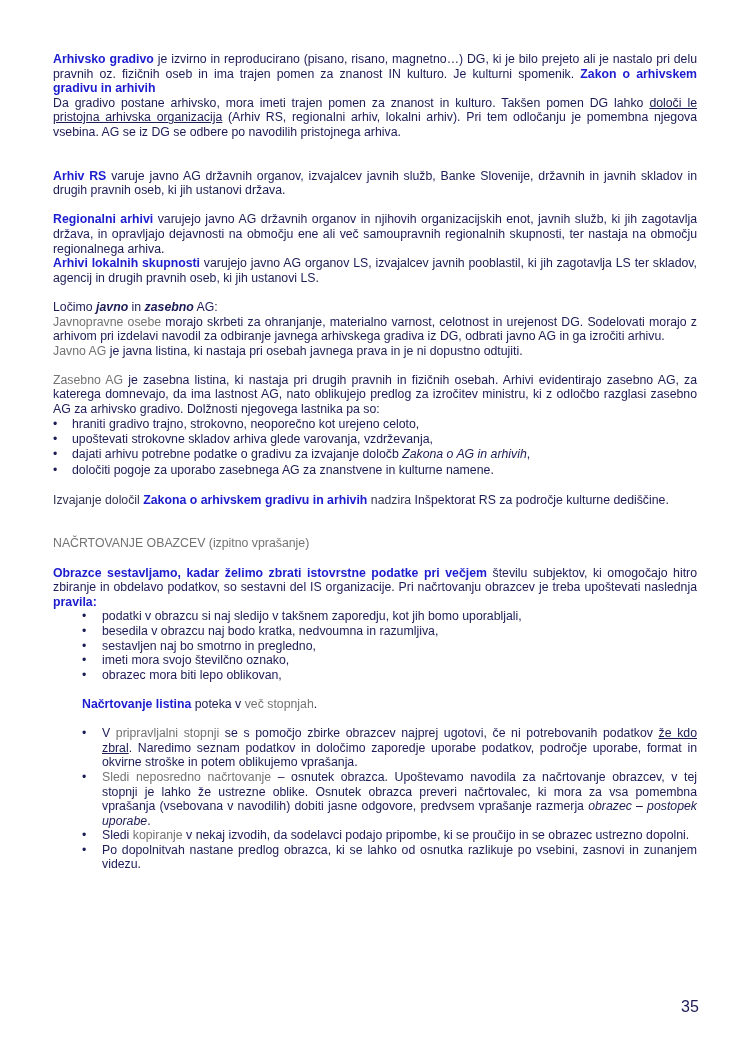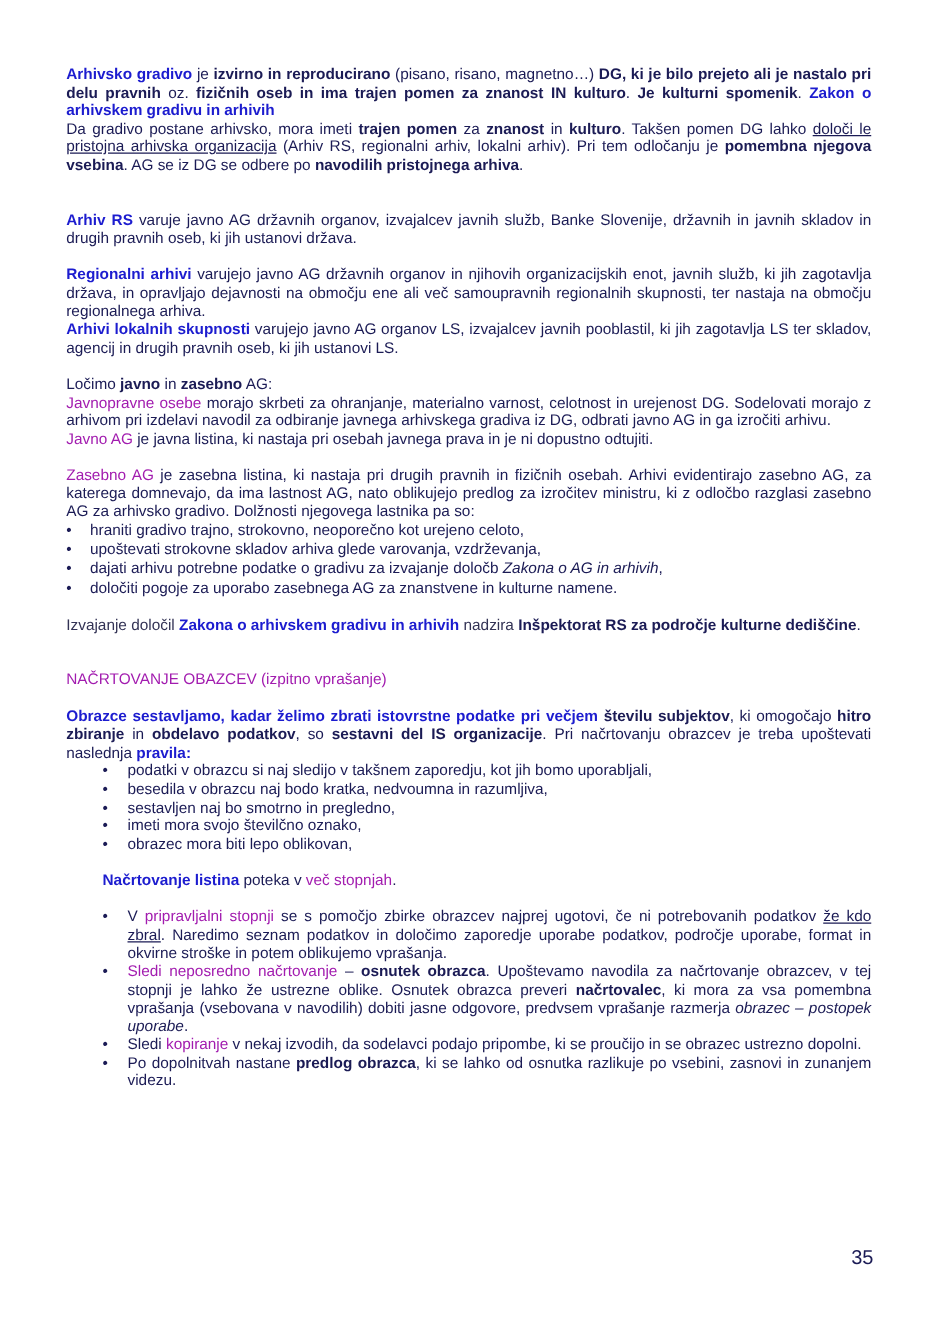--- a/index.html
+++ b/index.html
@@ -1,25 +1,25 @@
 <!DOCTYPE html>
 <html><head>
 <meta charset="utf-8">
 <style>
   html,body{margin:0;padding:0;background:#ffffff;}
   body{width:750px;height:1061px;position:relative;overflow:hidden;
        font-family:"Liberation Sans",sans-serif;font-size:12.3px;line-height:14.6px;color:#1b1b55;}
   .page{position:absolute;left:53px;top:52px;width:644px;}
   p{margin:0;text-align:justify;}
-  .b{font-weight:bold;color:#1b1b55;}
+  .b{font-weight:normal;color:#1b1b55;}
   .blue{color:#1c1ccf;font-weight:bold;}
-  .red{color:#a21caf;}
+  .red{color:#737373;}
   .u{text-decoration:underline;}
   .i{font-style:italic;}
-  .bi{font-weight:bold;}
+  .bi{font-weight:bold;font-style:italic;}
   .grey{color:#333355;}
   ul{margin:0;padding:0;list-style:none;}
   ul.l1 li{position:relative;padding-left:19px;text-align:justify;margin-bottom:0.8px;}
   ul.l1 li::before{content:"•";position:absolute;left:0;top:0;}
   ul.l2{padding-left:29px;}
   ul.l2 li{position:relative;padding-left:20px;text-align:justify;}
   ul.l2 li::before{content:"•";position:absolute;left:0;top:0;}
   .indent{padding-left:29px;}
   .gap1{height:14.6px;}
   .gap2{height:29px;}

